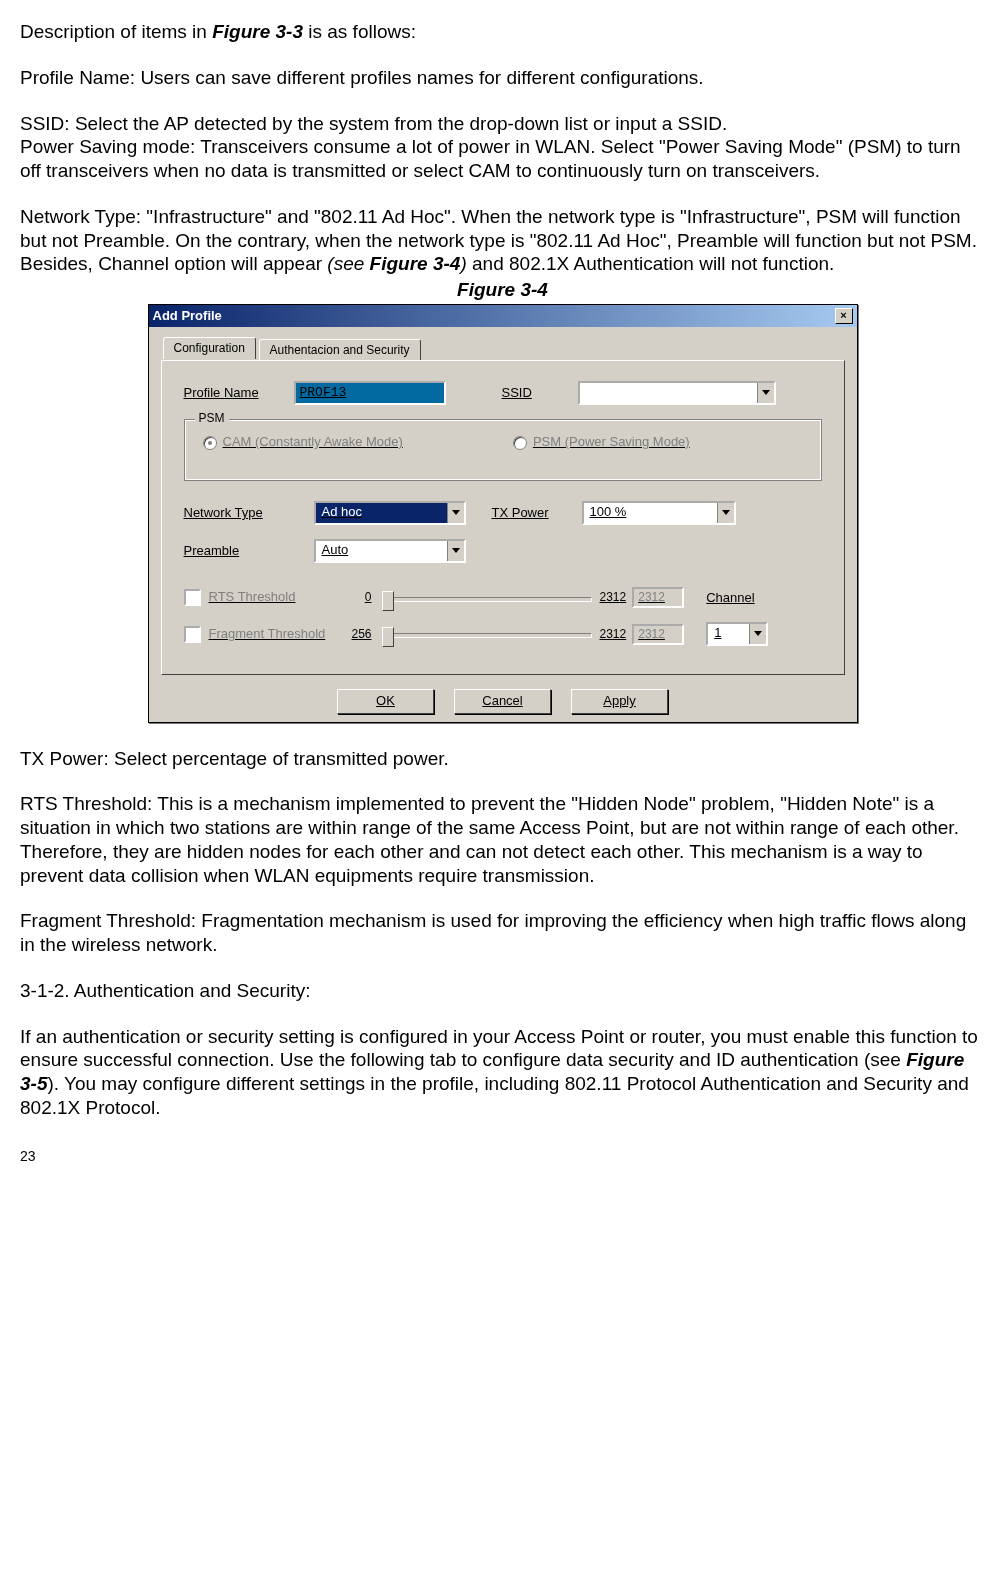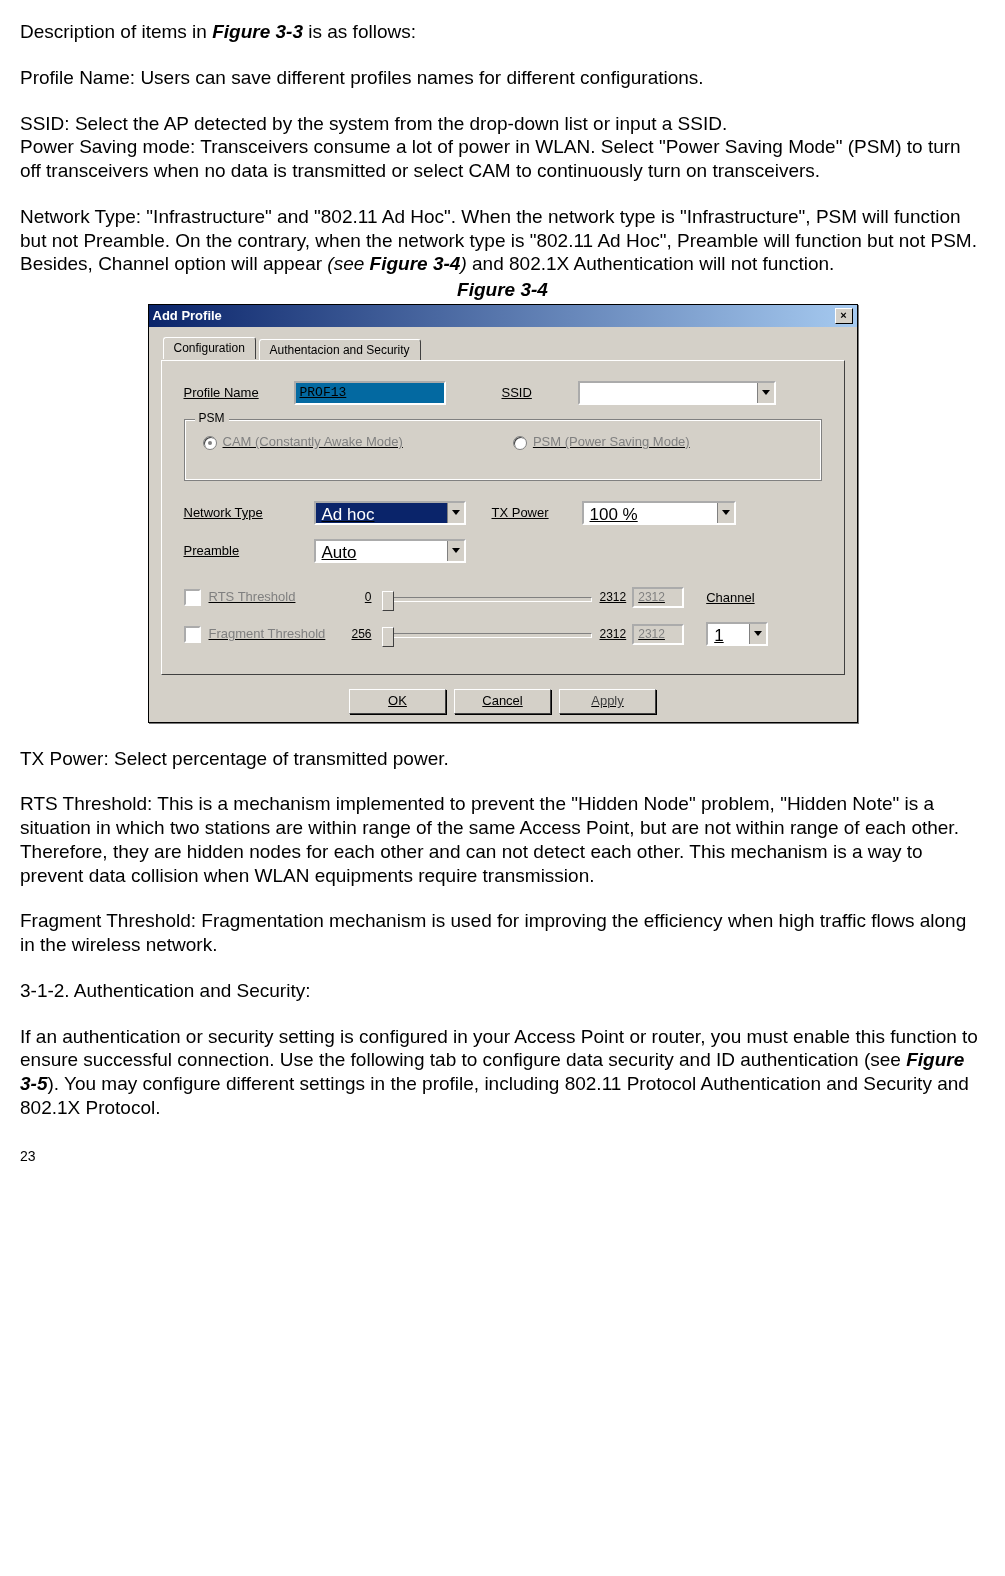--- a/index.html
+++ b/index.html
@@ -94,21 +94,21 @@
   }
   .combo {
     display: inline-flex;
     align-items: stretch;
     border: 2px inset #fff;
     background: #fff;
     height: 20px;
   }
   .combo .cval {
     padding: 1px 6px;
-    font-size: 17px;
+    font-size: 13px;
     min-width: 10px;
   }
   .combo .cbtn {
     width: 16px;
     background: #d4d0c8;
     border-left: 1px solid #808080;
     display: flex; align-items: center; justify-content: center;
   }
   .combo .cbtn svg { display:block; }
   .combo.sel .cval { background: #0a246a; color: #fff; }
@@ -168,33 +168,33 @@
     border-color: #fff #404040 #404040 #fff;
   }
   .valbox {
     width: 40px;
     text-align: left;
     border: 2px inset #fff;
     background: #d4d0c8;
     padding: 1px 4px;
     font-size: 12px;
   }
-  .btnrow { display: flex; justify-content: center; gap: 4px; margin-top: 14px; }
+  .btnrow { display: flex; justify-content: center; gap: 16px; margin-top: 14px; }
   .btn3d {
     min-width: 95px;
     text-align: center;
     padding: 3px 0;
     background: #d4d0c8;
     border: 1px solid;
     border-color: #fff #404040 #404040 #fff;
     box-shadow: 1px 1px 0 #000;
     font-size: 13px;
     margin: 0 2px;
   }
-  .btn3d.disabled { color: #404040; }
+  .btn3d.disabled { color: #000000; }
   .pagefoot { font-size: 14px; margin-top: 28px; }
   .sliderlbl { font-size: 12px; }
 </style>
 </head>
 <body>
 
 <p>
   <span>Description of items in </span><span class="bi">Figure 3-3</span><span> is as follows:</span>
 </p>
 

